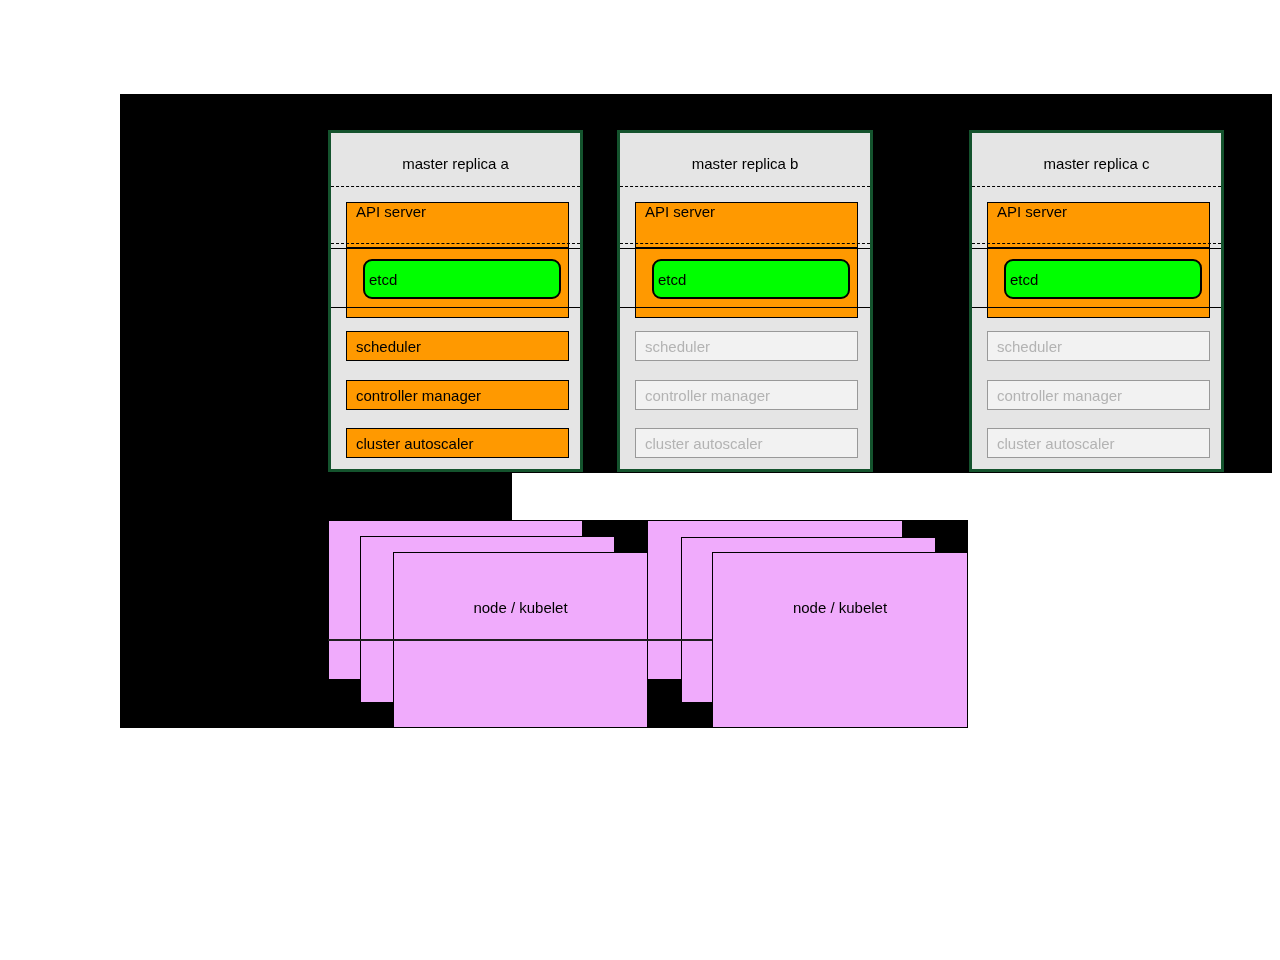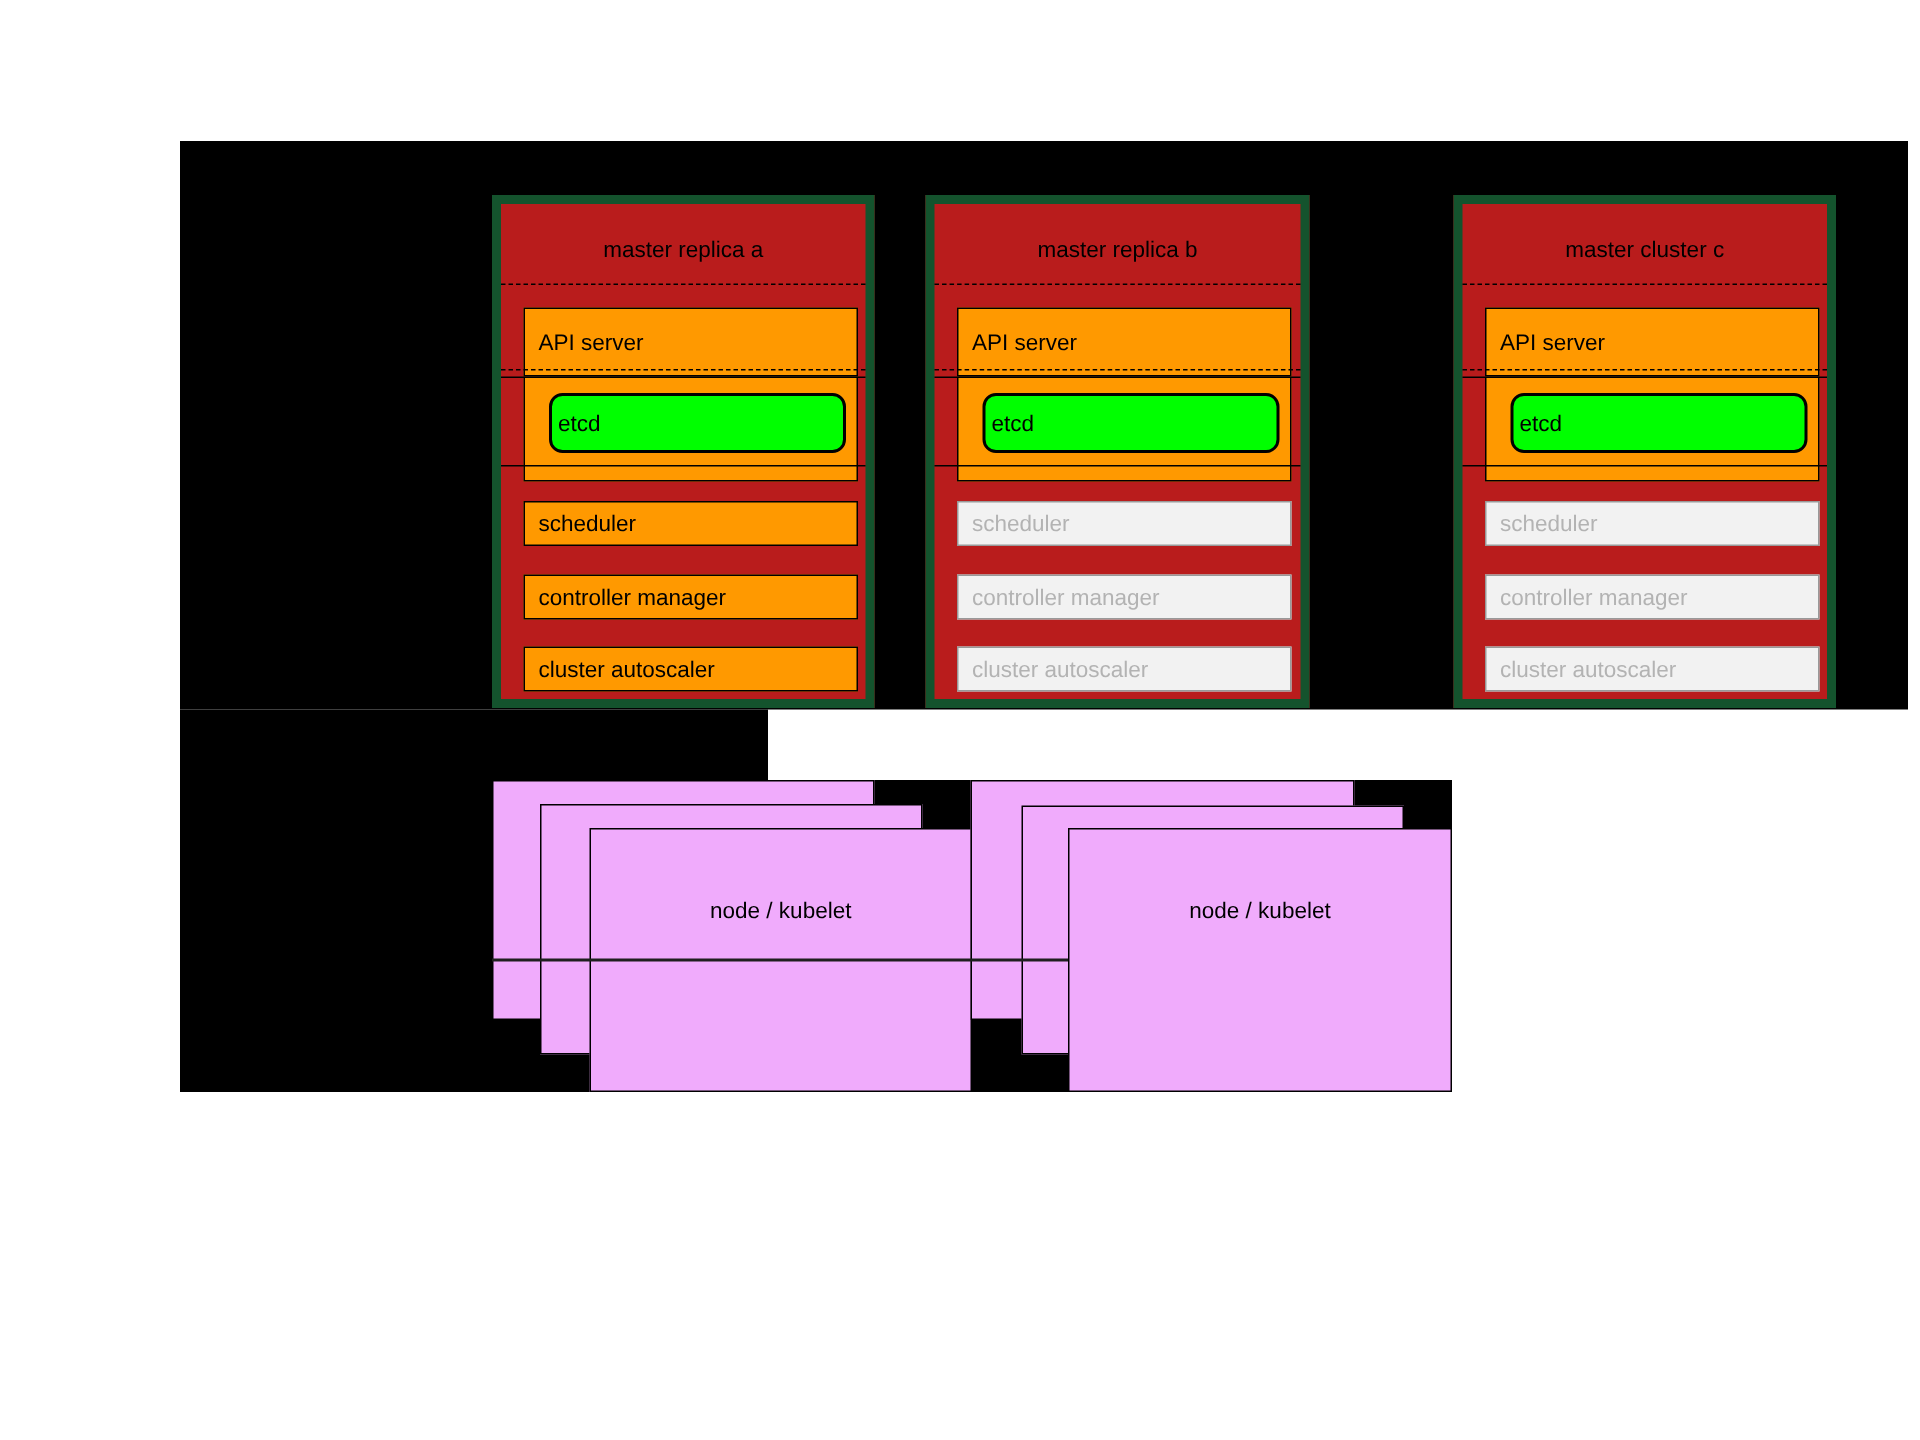--- a/index.html
+++ b/index.html
@@ -6,40 +6,40 @@
   body{
     width:1280px;height:960px;background:#ffffff;
     font-family:"Liberation Sans","DejaVu Sans",sans-serif;
     position:relative;overflow:hidden;
   }
   .canvas{position:absolute;left:0;top:0;width:1280px;height:960px;}
   .blk{position:absolute;background:#000000;}
   
   .master{
     position:absolute;top:130px;width:255px;height:342px;
-    background:#b91c1c;border:6px solid #14532d;box-sizing:border-box;
+    background:#e5e5e5;border:3px solid #14532d;box-sizing:border-box;
   }
   .m-title{
     position:absolute;top:22px;left:0;right:0;text-align:center;
     font-size:15px;color:#000;
   }
   .dash{
     position:absolute;left:0;right:0;height:0;
     border-top:1px dashed #000;z-index:5;
   }
   .hline{
     position:absolute;left:0;right:0;height:0;
     border-top:1px solid #000;z-index:5;
   }
   .comp{
     position:absolute;left:15px;width:223px;box-sizing:border-box;
     display:flex;align-items:center;padding-left:9px;
     font-size:15px;
   }
-  .comp.api{top:69px;height:46px;align-items:flex-start;padding-top:14px;}
+  .comp.api{top:69px;height:46px;align-items:flex-start;padding-top:0;}
   .comp.small{height:30px;}
   .active .comp{background:#ff9900;border:1px solid #000;color:#000;}
   .inactive .comp.api{background:#ff9900;border:1px solid #000;color:#000;}
   .inactive .comp.small{background:#f2f2f2;border:1px solid #999999;color:#b3b3b3;}
   .etcd-wrap{
     position:absolute;left:15px;top:115px;width:223px;height:70px;
     background:#ff9900;border:1px solid #000;box-sizing:border-box;
   }
   .etcd{
     position:absolute;left:32px;top:126px;width:198px;height:40px;
@@ -113,21 +113,21 @@
       </div>
     <div class="comp small" style="top:247px;">
         <span>controller manager</span>
       </div>
     <div class="comp small" style="top:295px;">
         <span>cluster autoscaler</span>
       </div>
   </div>
 
   <div class="master inactive" style="left:969px;">
-    <div class="m-title">master cluster c</div>
+    <div class="m-title">master replica c</div>
     <div class="dash" style="top:53px;"></div>
     <div class="comp api">
         <span>API server</span>
       </div>
     <div class="dash" style="top:110px;"></div>
     <div class="hline" style="top:115px;"></div>
     <div class="etcd-wrap"></div>
     <div class="etcd">
         <span>etcd</span>
       </div>

